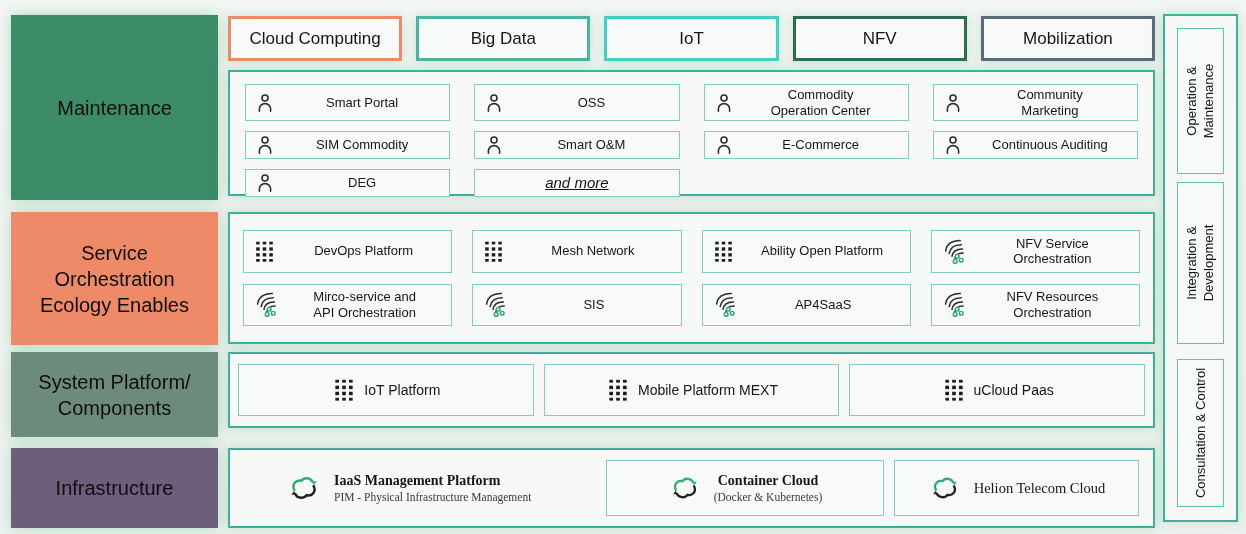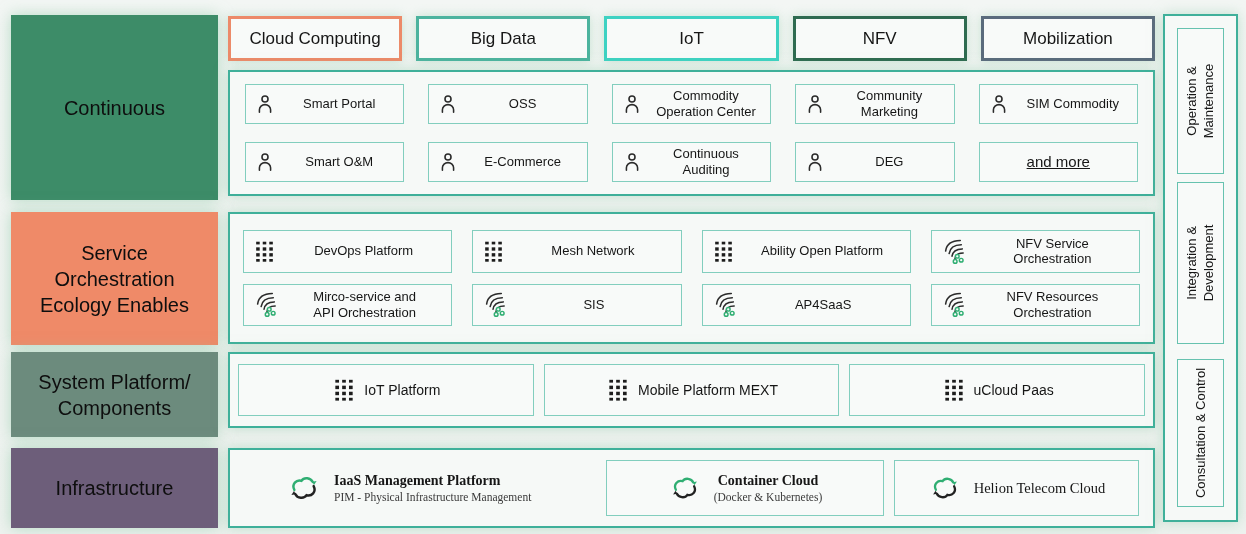--- a/index.html
+++ b/index.html
@@ -43,28 +43,28 @@
   .row-sys{top:352px;height:76px;}
   .row-inf{top:448px;height:80px;}
   
   .cell{
     border:1.5px solid #82cebe;background:#f8faf9;box-sizing:border-box;
     display:flex;align-items:center;gap:7px;padding:2px 8px;
     font-size:13px;line-height:1.2;
   }
   .cell .t{flex:1;text-align:center;}
   .app-grid{position:absolute;top:12px;left:15px;right:15px;bottom:12px;
-    display:grid;grid-template-columns:repeat(5,1fr);grid-auto-rows:1fr;gap:18px 24px;}
+    display:grid;grid-template-columns:repeat(4,1fr);grid-auto-rows:1fr;gap:10px 24px;}
   .svc-grid{position:absolute;top:16px;left:13px;right:13px;bottom:16px;
     display:grid;grid-template-columns:repeat(4,1fr);grid-auto-rows:1fr;gap:11px 20px;}
   .sys-grid{position:absolute;top:10px;left:8px;right:8px;bottom:10px;
     display:grid;grid-template-columns:repeat(3,1fr);gap:10px;}
   .sys-grid .cell{justify-content:center;font-size:14px;}
   .sys-grid .cell .t{flex:0 1 auto;}
-  .andmore{justify-content:flex-start;text-decoration:underline;font-size:15px;}
+  .andmore{justify-content:flex-start;font-style:italic;text-decoration:underline;font-size:15px;}
   
   .inf-wrap{position:absolute;top:10px;left:14px;right:14px;bottom:10px;display:flex;gap:10px;}
   .inf-item{display:flex;align-items:center;gap:12px;box-sizing:border-box;font-family:Liberation Serif, serif;}
   .inf-plain{width:352px;padding-left:42px;}
   .inf-boxed{border:1.5px solid #82cebe;background:#f8faf9;justify-content:center;}
   .inf-cc{width:278px;}
   .inf-helion{flex:1;}
   .inf-title{font-size:14px;font-weight:bold;}
   .inf-sub{font-size:11.5px;color:#3a3a3a;margin-top:2px;}
   .inf-center{text-align:center;}
@@ -131,21 +131,21 @@
         <path d="M21.5 9.5 C23.8 14 20 17.7 16 16.6 C14 19.7 8.8 19.1 7.2 15.6" stroke="#222" stroke-width="1.9"></path>
       </g>
       <path d="M20.4 6.2 l3.4 -0.6 l-2 3.1 z" fill="#2fae72"></path>
       <path d="M7.6 15.8 l-3.4 0.6 l2 -3.1 z" fill="#222"></path>
     </symbol>
   </defs>
 </svg>
 
 <div class="canvas">
 
-  <div class="lbl lbl-app pre">Continuous</div>
+  <div class="lbl lbl-app pre">Maintenance</div>
   <div class="lbl lbl-svc pre">Service
 Orchestration
 Ecology Enables</div>
   <div class="lbl lbl-sys pre">System Platform/
 Components</div>
   <div class="lbl lbl-inf pre">Infrastructure</div>
 
   <div class="topcats">
     <div class="cat cat-cloud">Cloud Computing</div>
     <div class="cat cat-big">Big Data</div>

